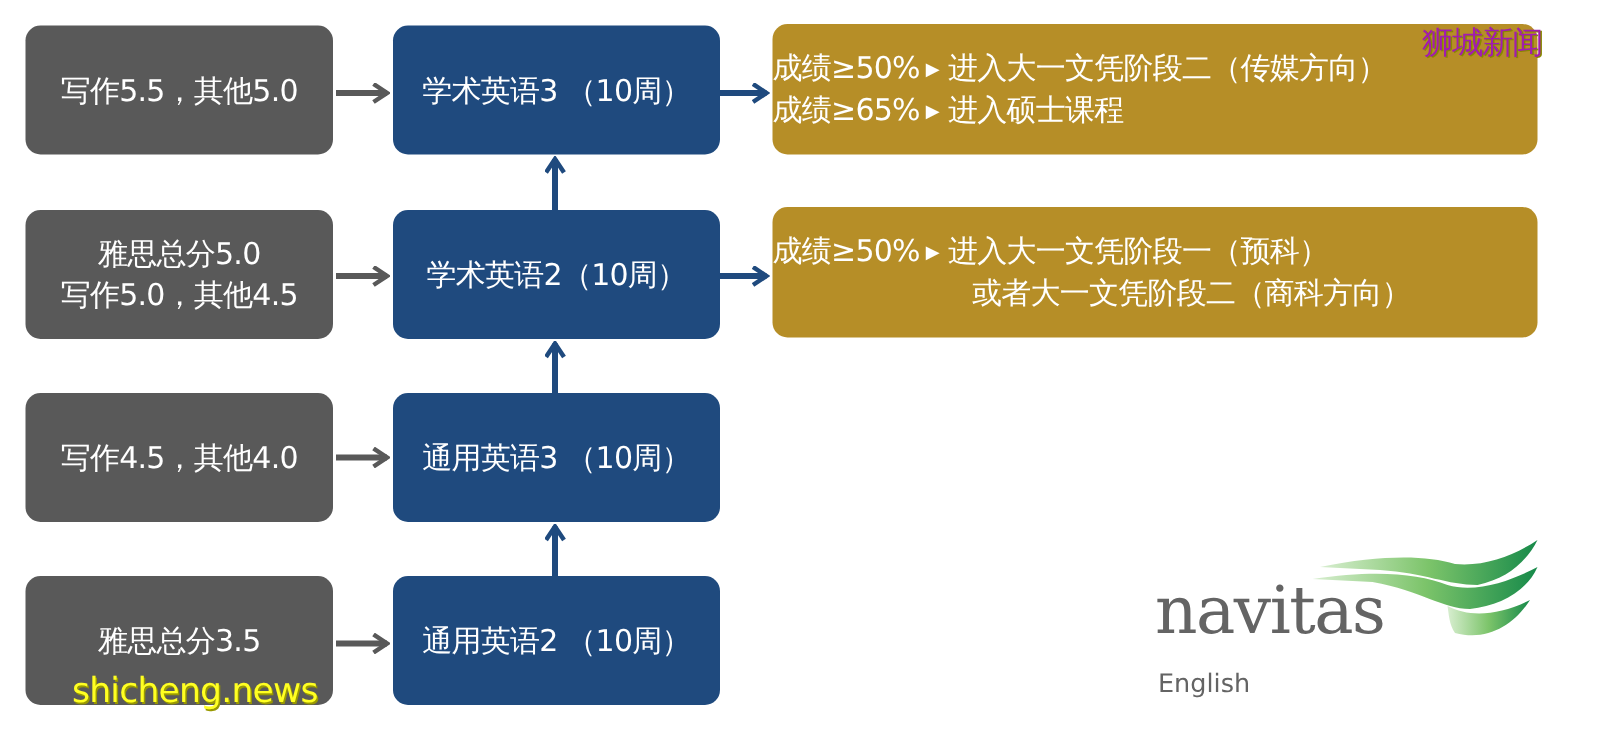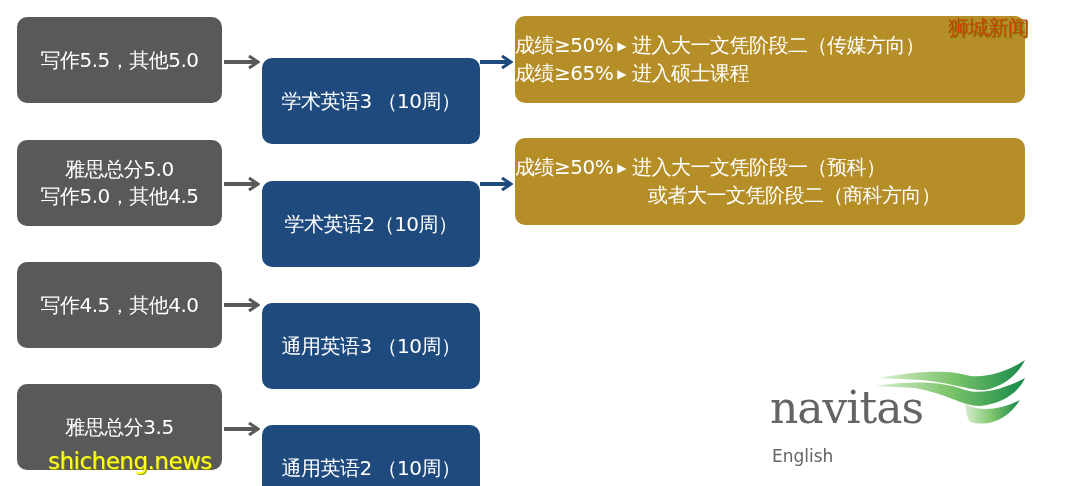--- a/index.html
+++ b/index.html
@@ -8,28 +8,28 @@
     background: #ffffff;
     font-family: "DejaVu Sans", "Liberation Sans", sans-serif;
   }
   .box {
     position: absolute; box-sizing: border-box;
     border-radius: 10px; color: #ffffff;
     display: flex; flex-direction: column; justify-content: center;
     font-size: 20px; line-height: 27px; letter-spacing: -0.5px;
   }
   .gray { background: #595959; left: 17px; width: 205px; height: 86px; align-items: center; text-align: center; }
-  .blue { background: #1f4a7e; left: 262px; width: 218px; height: 86px; align-items: center; text-align: center; margin-top: 41px; }
+  .blue { background: #1f4a7e; left: 262px; width: 218px; height: 86px; align-items: center; text-align: center; }
   .gold { background: #b68e27; left: 515px; width: 510px; height: 87px; align-items: flex-start; }
   .gold .line { white-space: nowrap; }
   .gold .tri { font-size: 12px; margin: 0 6px 0 4px; vertical-align: 2px; }
   .gold .indent { padding-left: 133px; }
   svg.conn { position: absolute; left: 0; top: 0; }
   .wm-cn {
-    position: absolute; left: 948px; top: 14px; font-size: 21px; color: #c2410c;
+    position: absolute; left: 948px; top: 14px; font-size: 21px; color: #a21caf;
     text-shadow: 1px 1px 0 #888800; letter-spacing: -1px;
   }
   .wm-en {
     position: absolute; left: 12px; top: 448px; font-size: 23px; color: #ffff22;
     text-shadow: 1px 1px 0 #999900; letter-spacing: -0.5px; margin-left: 36px;
   }
   .logo { position: absolute; left: 770px; top: 356px; width: 270px; height: 120px; }
   .logo-word {
     position: absolute; left: 0; top: 26px; font-family: "DejaVu Serif", "Liberation Serif", serif;
     font-size: 44px; color: #646464; letter-spacing: -1px;

